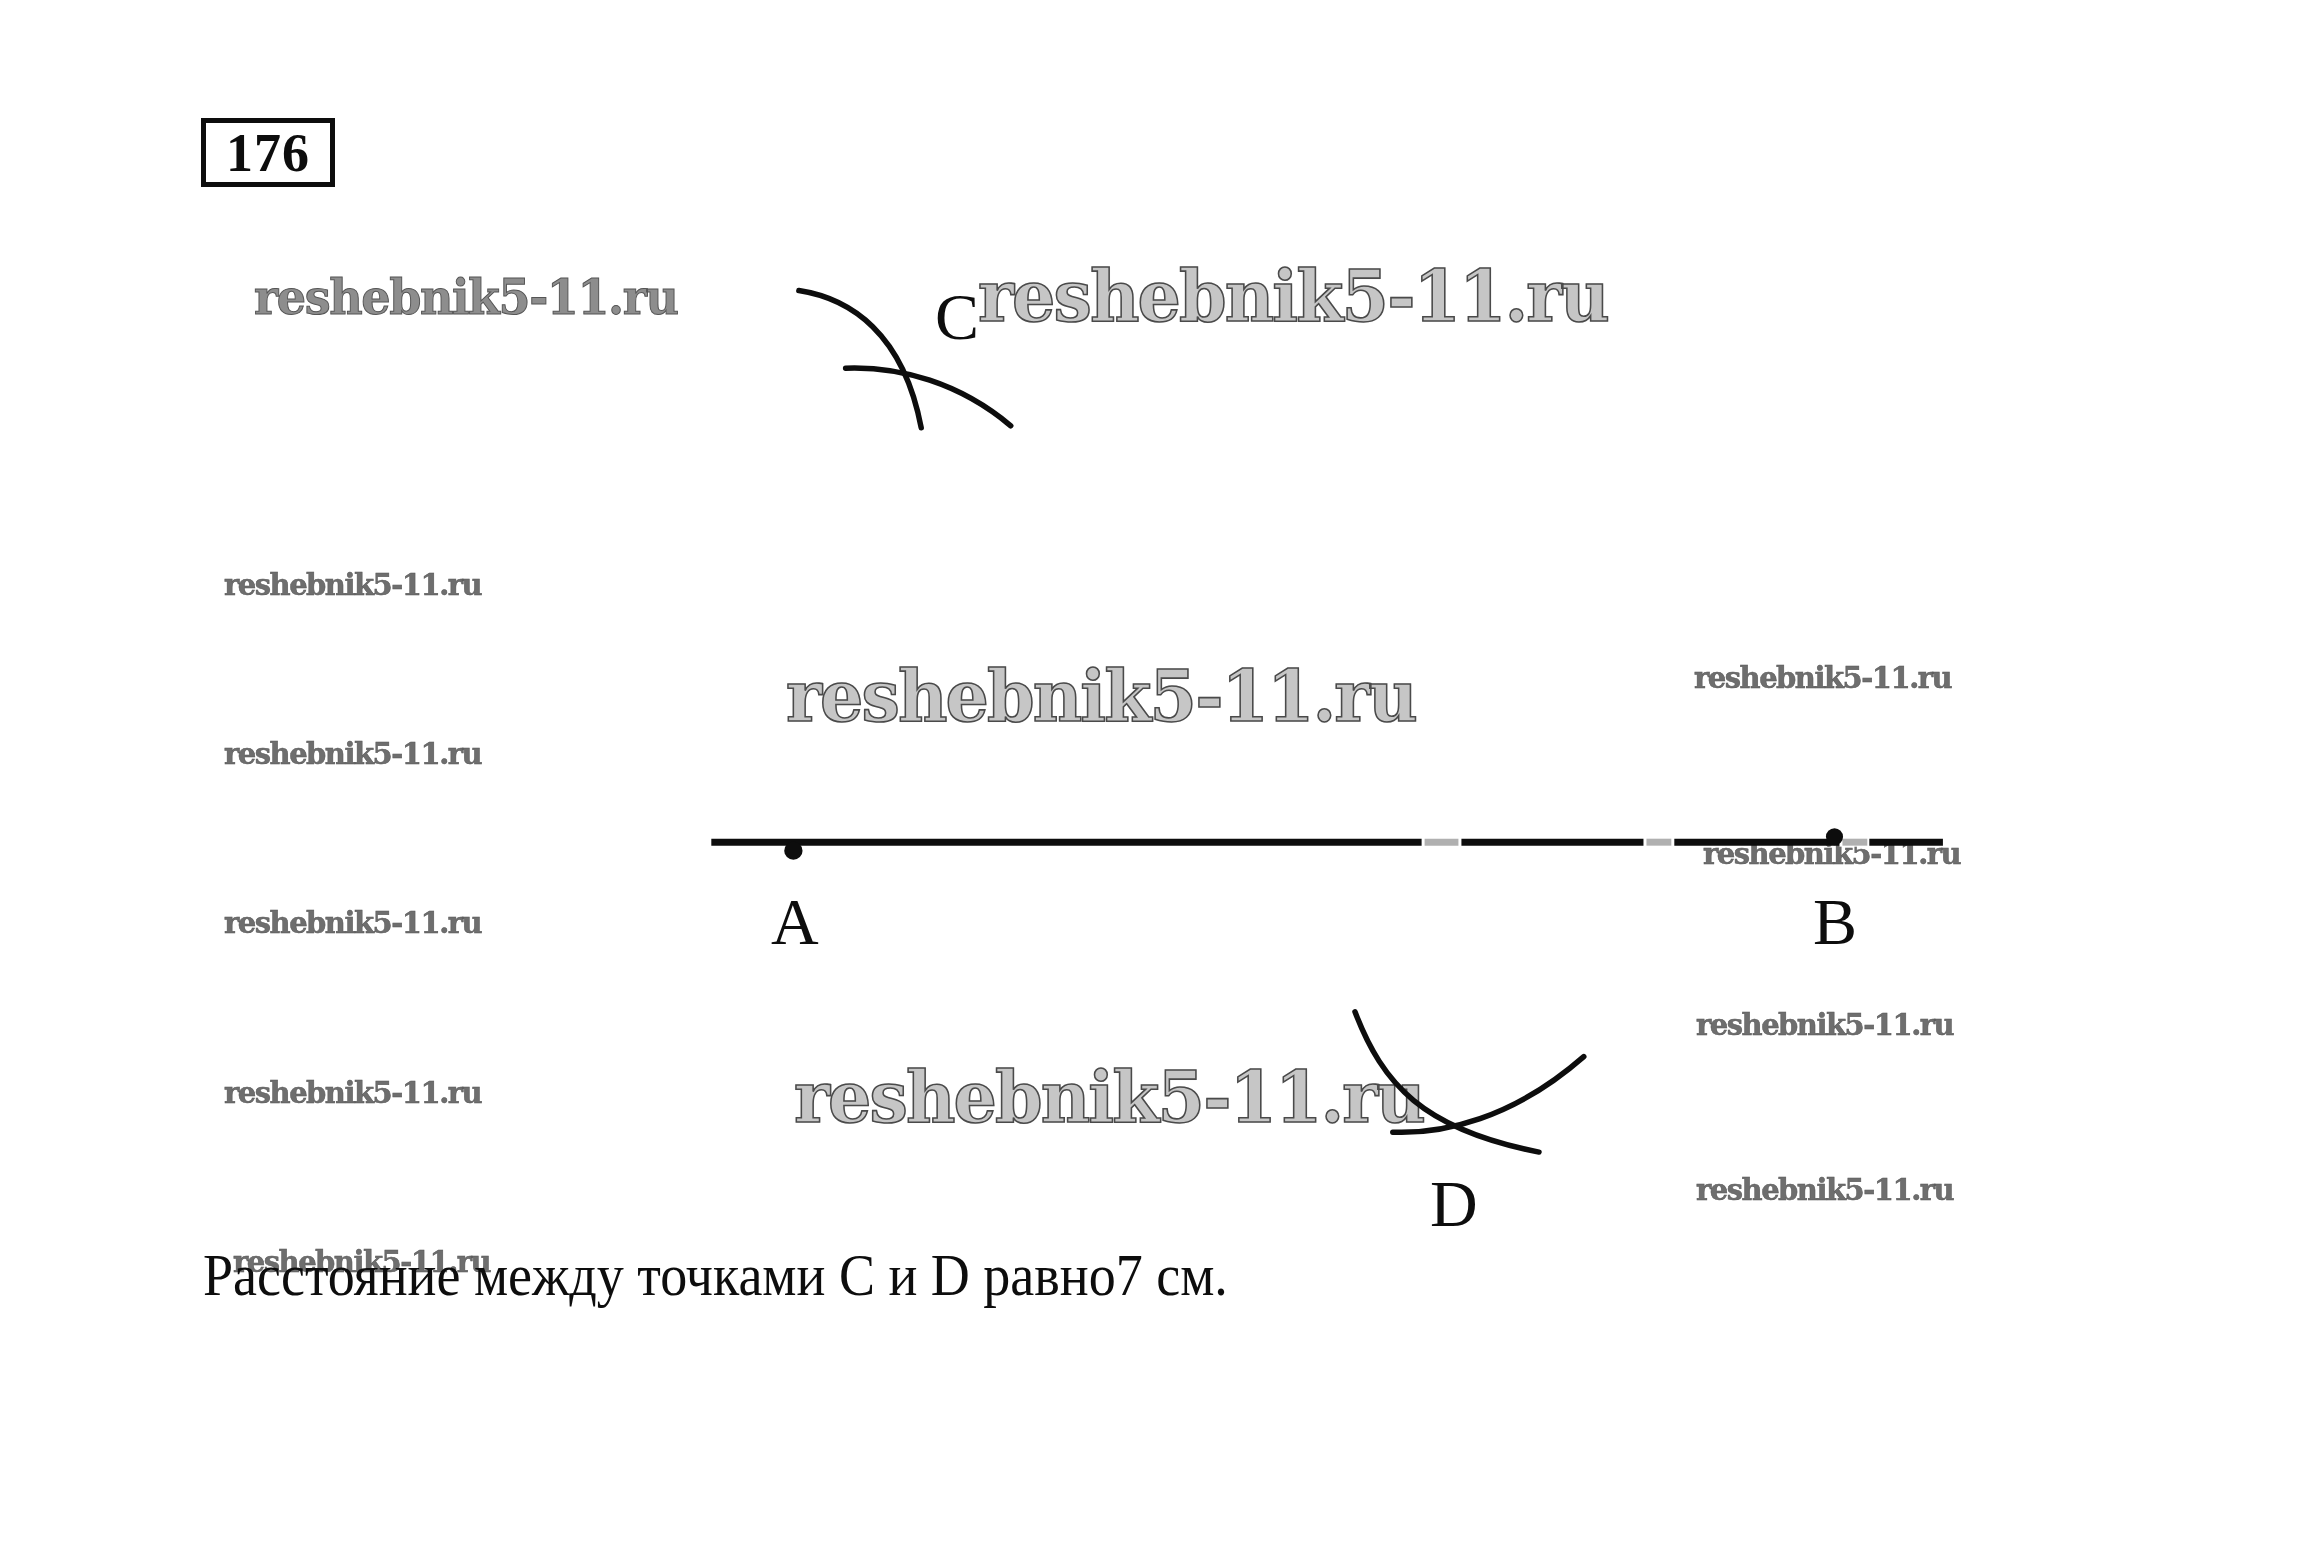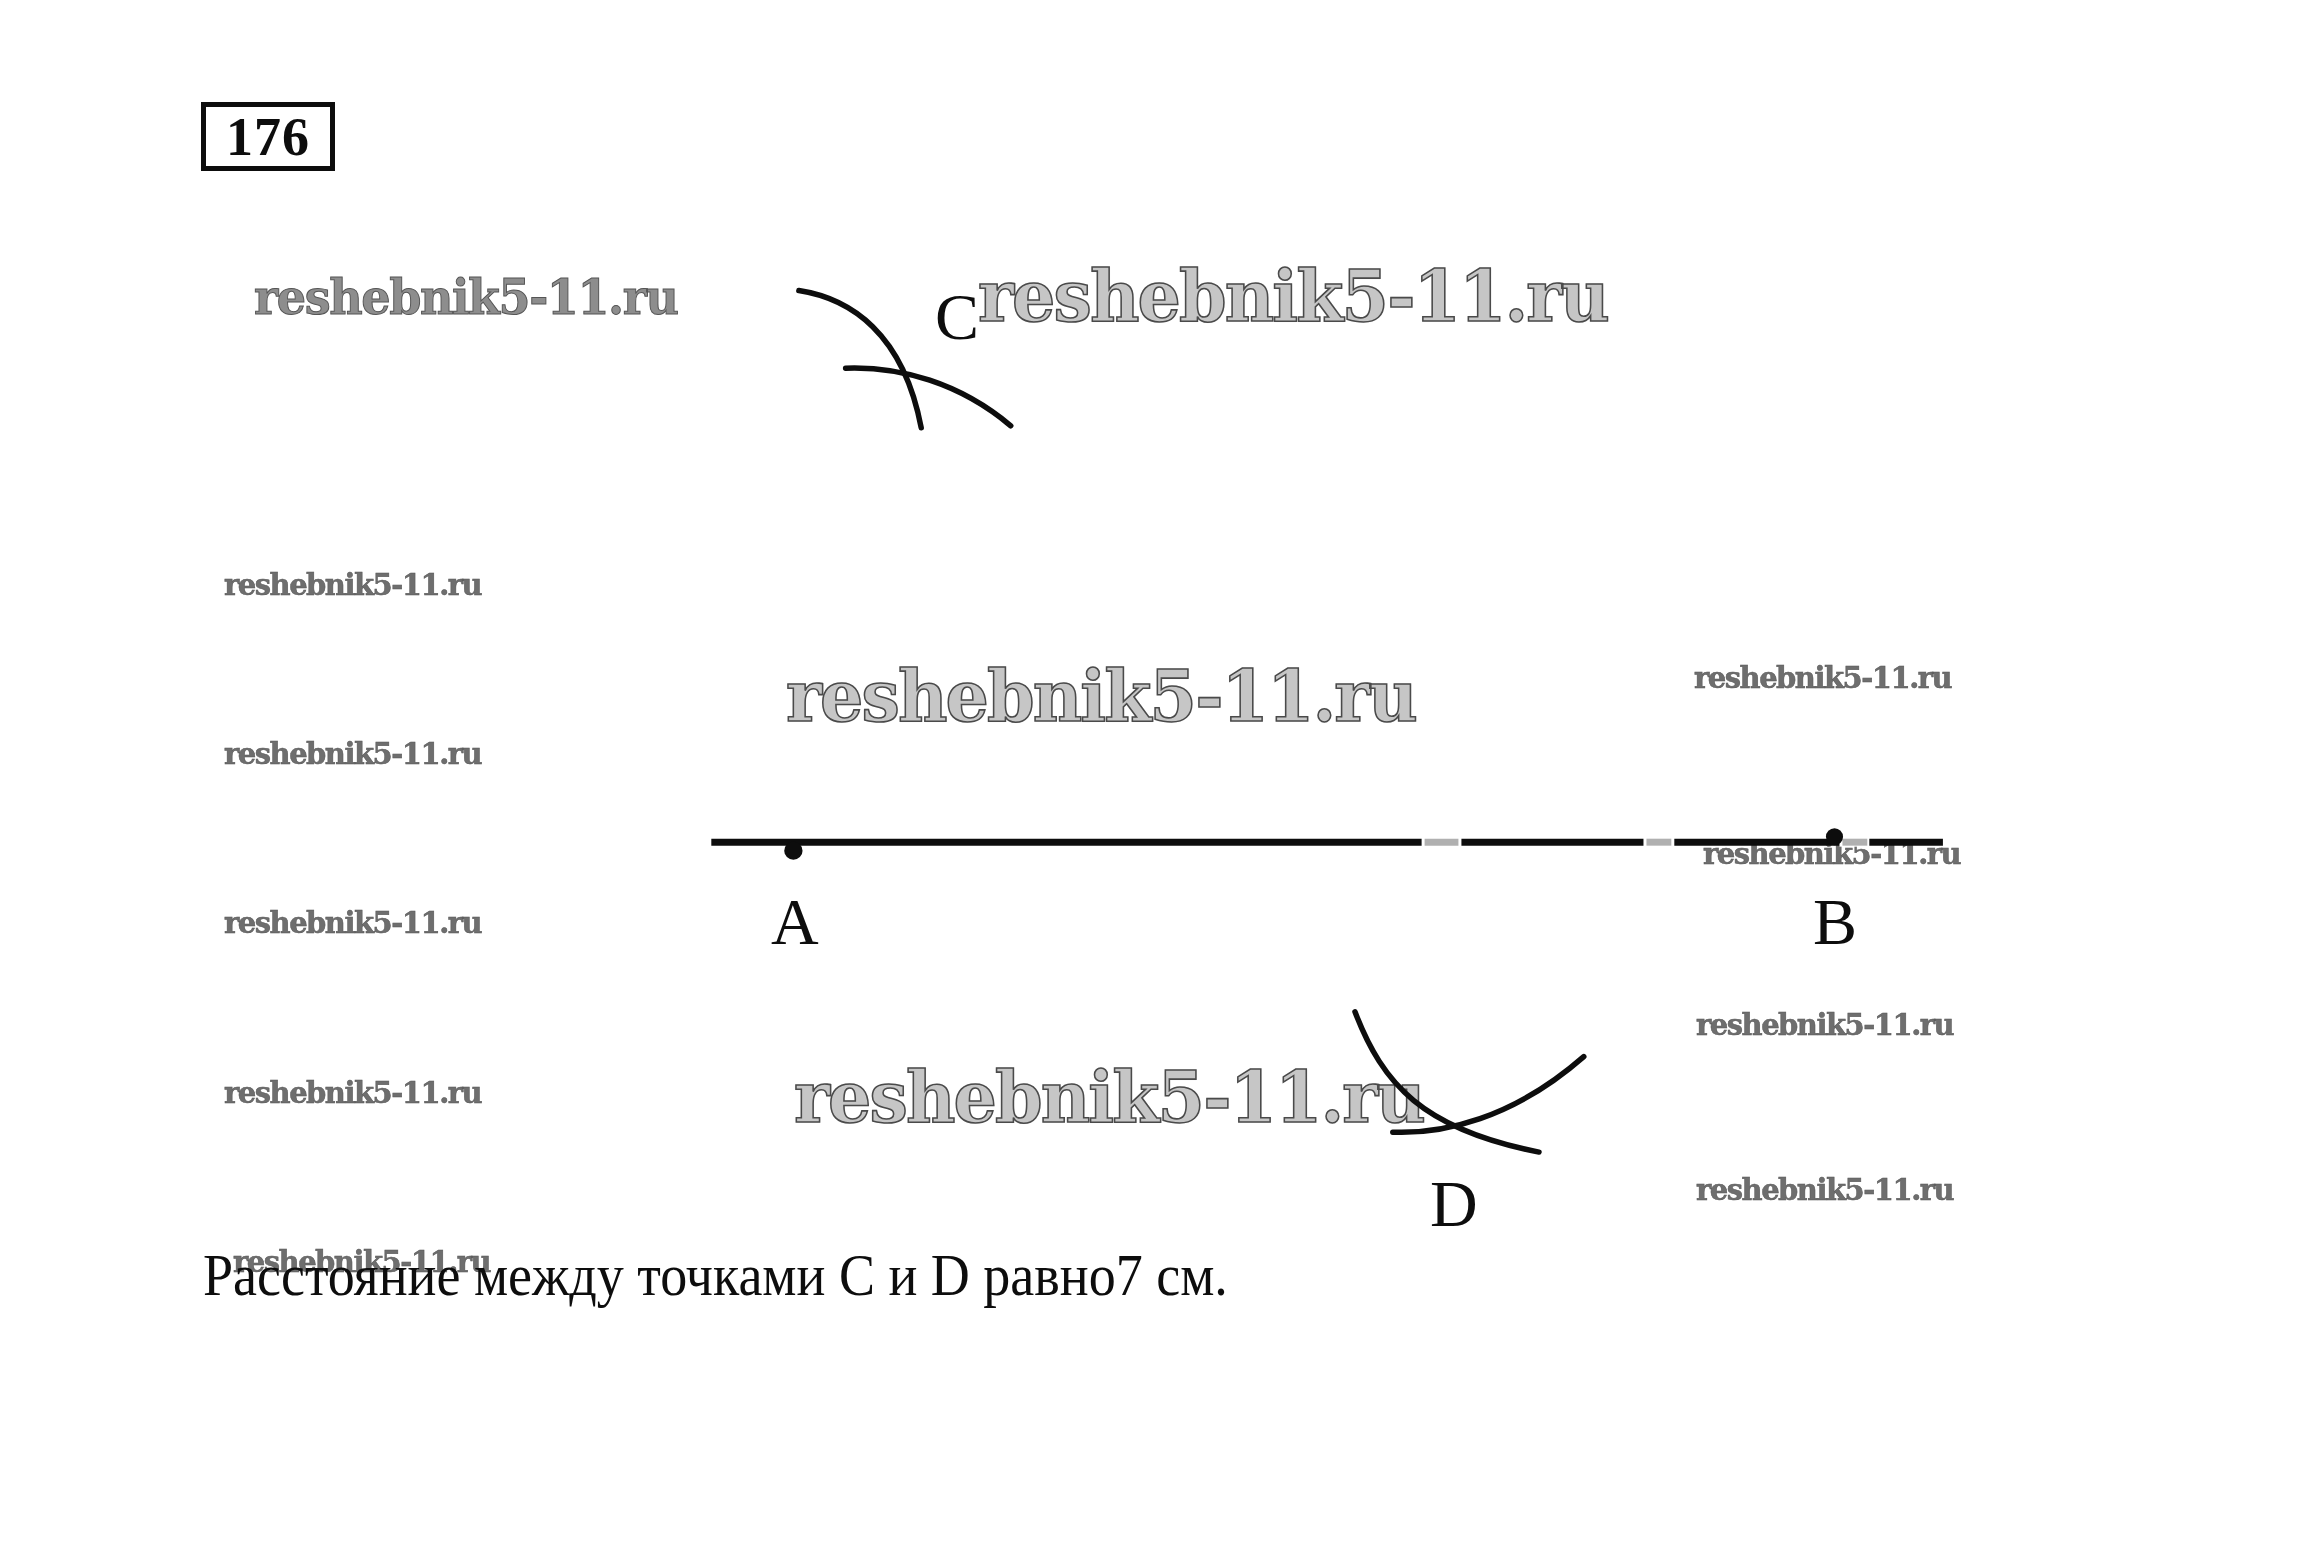--- a/index.html
+++ b/index.html
@@ -11,21 +11,21 @@
     height: 1562px;
     position: relative;
     overflow: hidden;
     background: #ffffff;
     font-family: "Liberation Serif", serif;
   }
   .abs { position: absolute; }
 
   
   .problem-box {
-    left: 201px; top: 102px;
+    left: 201px; top: 118px;
     width: 124px; height: 59px;
     border: 5px solid #0d0d0d;
     display: flex; align-items: center; justify-content: center;
     font-family: "Liberation Serif", serif;
     font-weight: 700;
     font-size: 54px;
     color: #0d0d0d;
     letter-spacing: 1px;
   }
 

